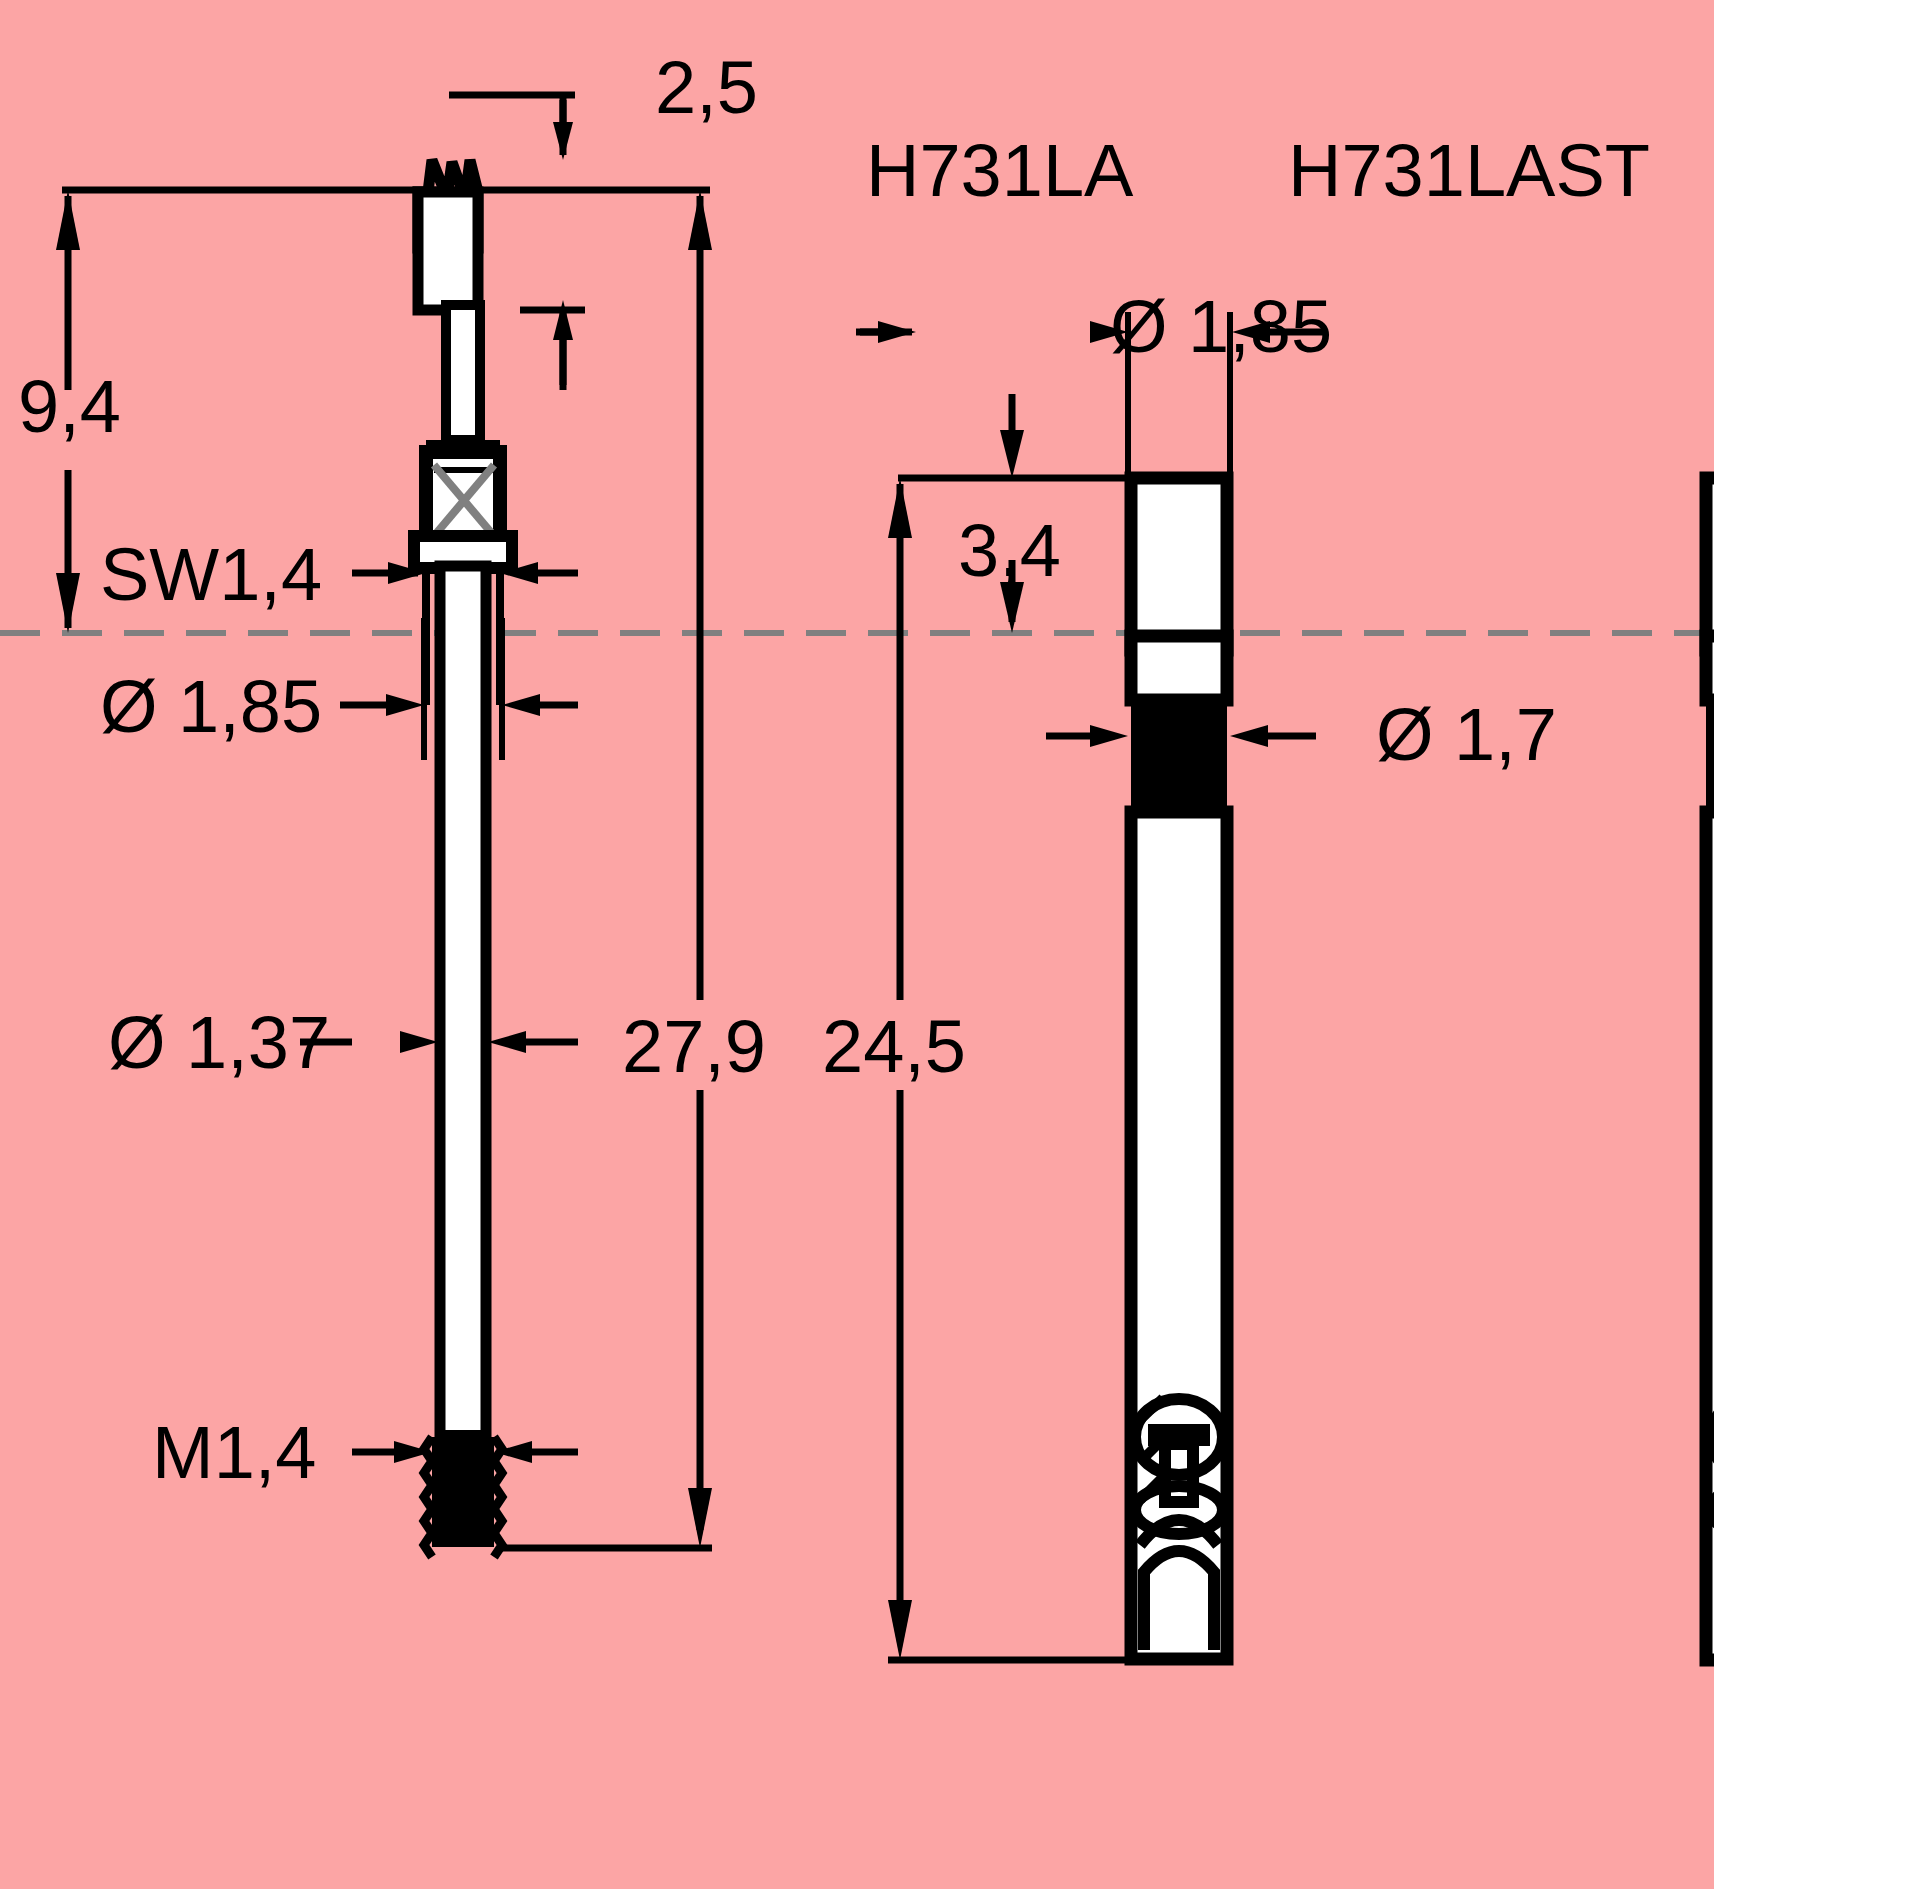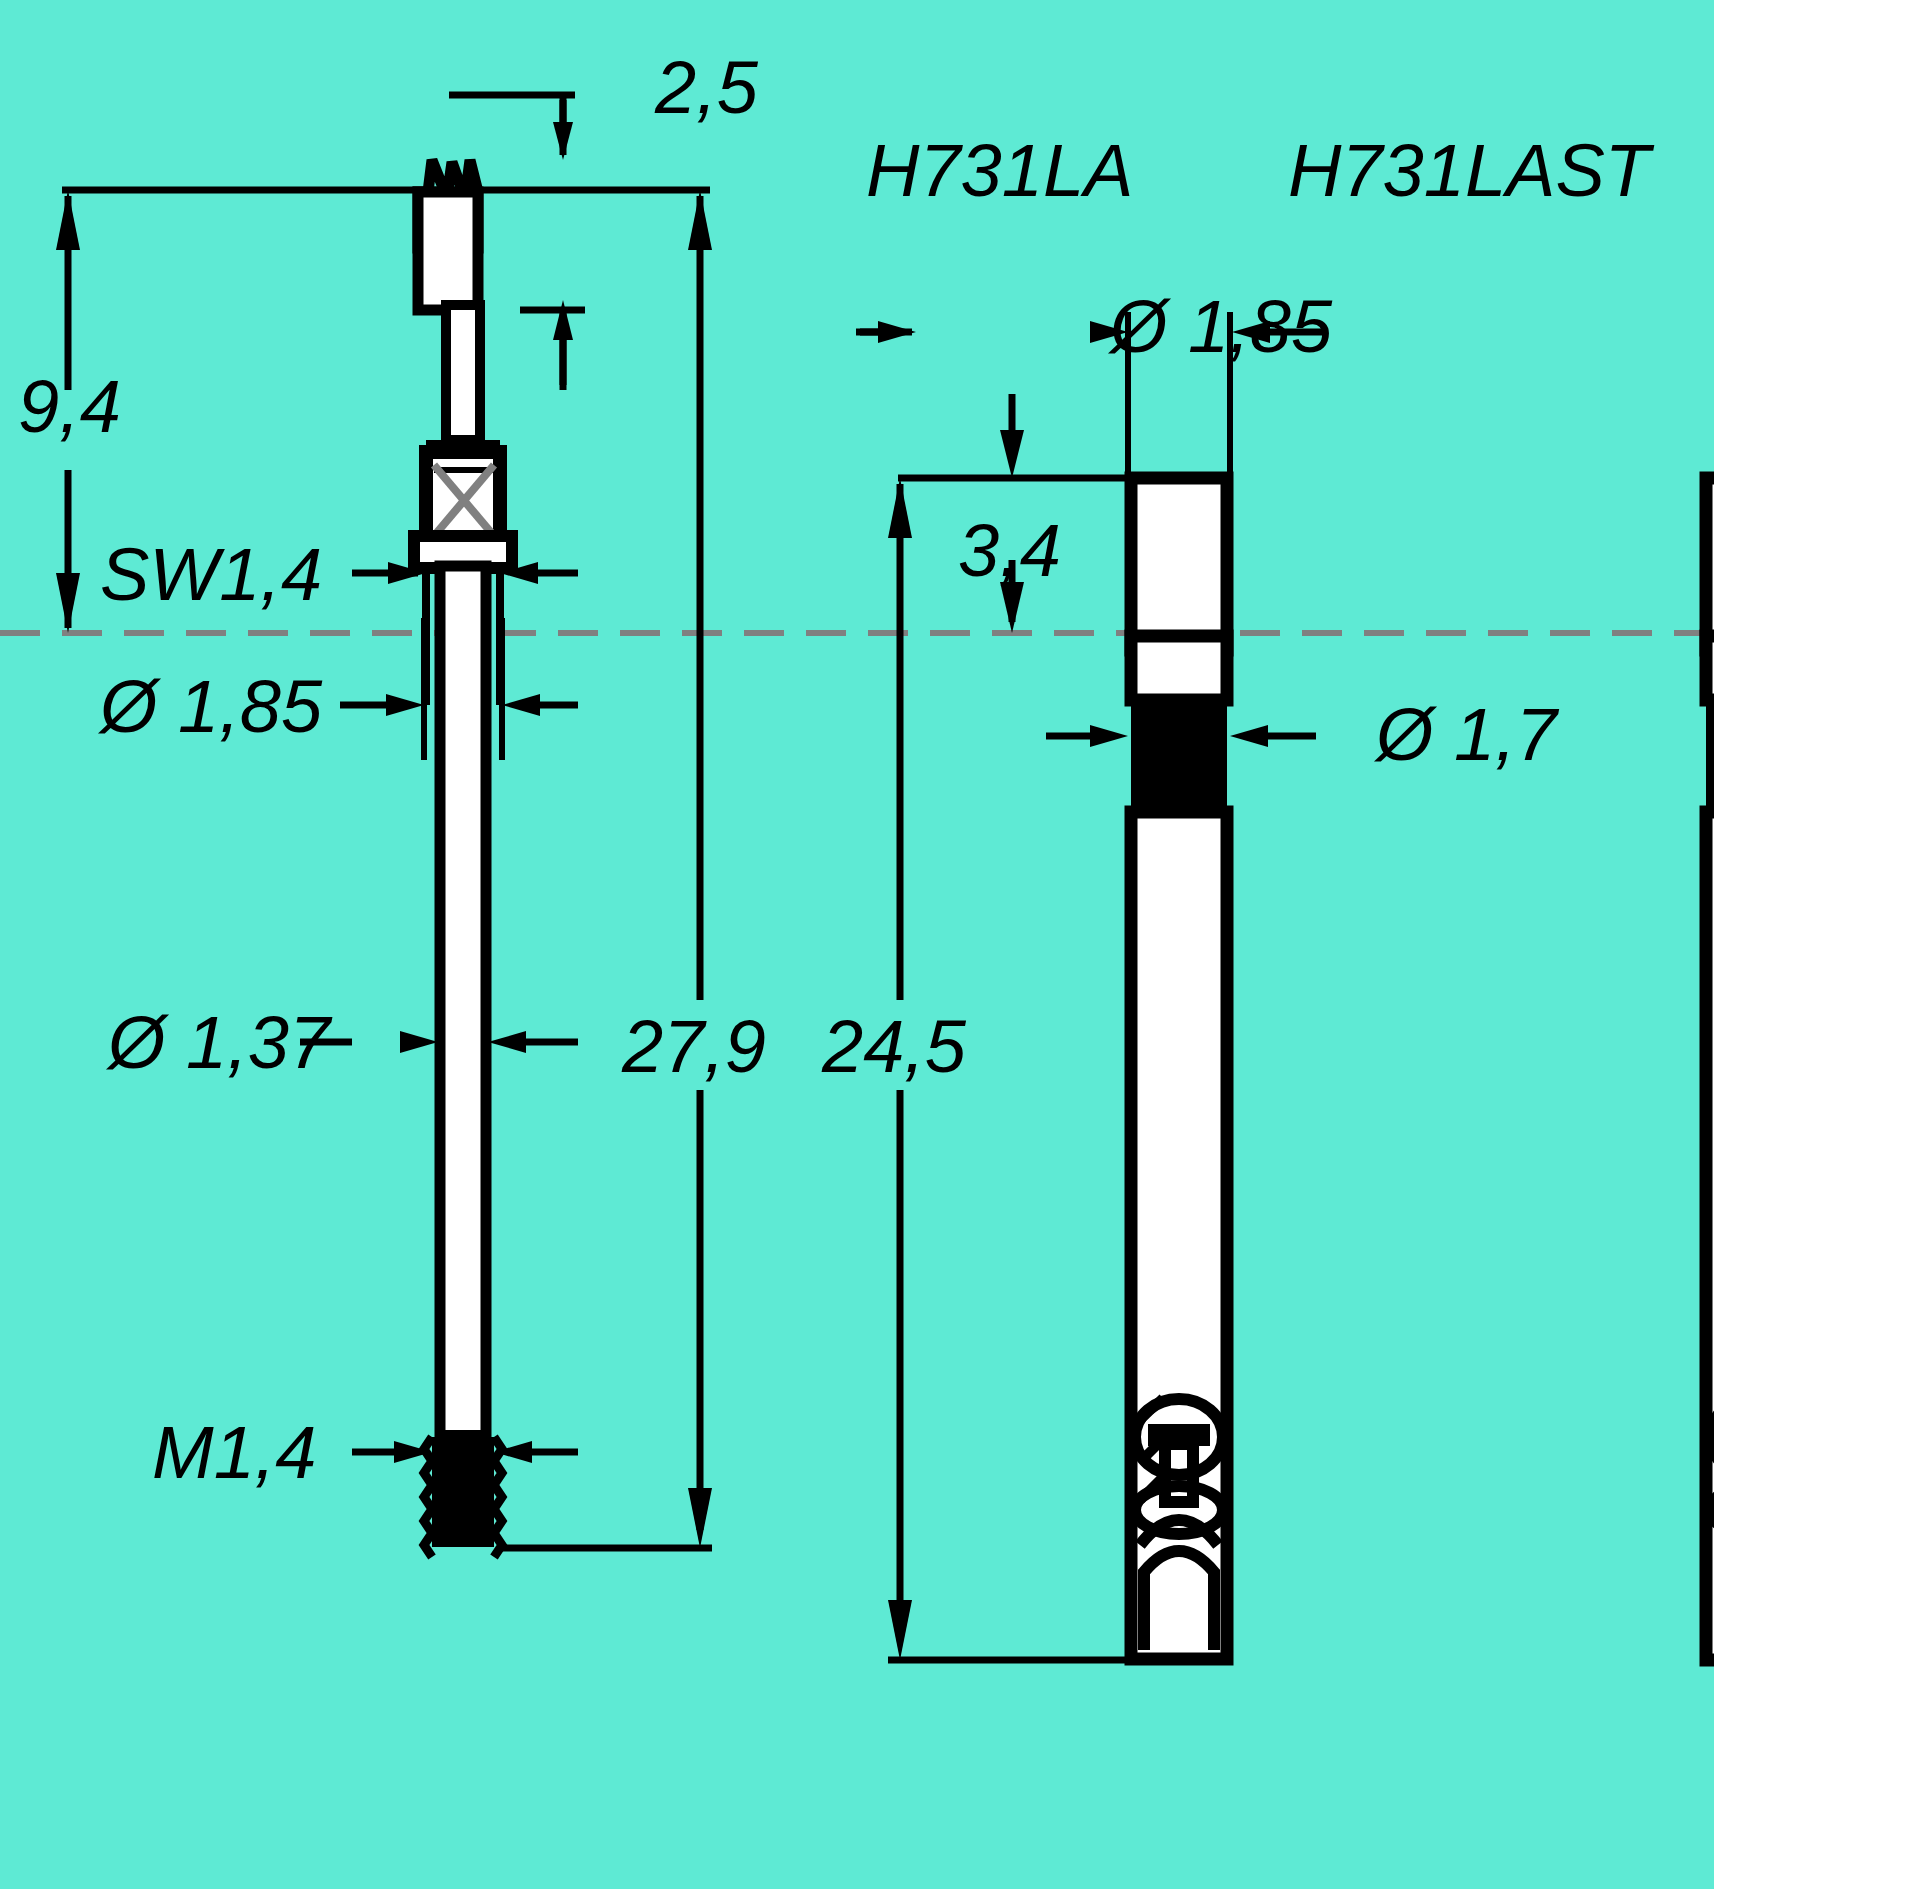--- a/index.html
+++ b/index.html
@@ -1,17 +1,17 @@
 <!DOCTYPE html>
 <html><head>
 <meta charset="utf-8">
 <style>
   html,body{margin:0;padding:0;background:#ffffff;}
   body{font-family:"Liberation Sans",sans-serif;}
-  #sheet{position:relative;width:1714px;height:1889px;background:#5eead4;overflow:hidden;font-style:italic;}
+  #sheet{position:relative;width:1714px;height:1889px;background:#fca5a5;overflow:hidden;}
   #sheet svg{position:absolute;left:0;top:0;width:1913px;height:1889px;}
   .dimtext{font-family:"Liberation Sans",sans-serif;font-size:74px;fill:#000;}
   .parttext{font-family:"Liberation Sans",sans-serif;font-size:74px;fill:#000;}
 </style>
 </head>
 <body>
 
 <div id="sheet">
 <svg viewBox="0 0 1913 1889" xmlns="http://www.w3.org/2000/svg" shape-rendering="geometricPrecision">
 

